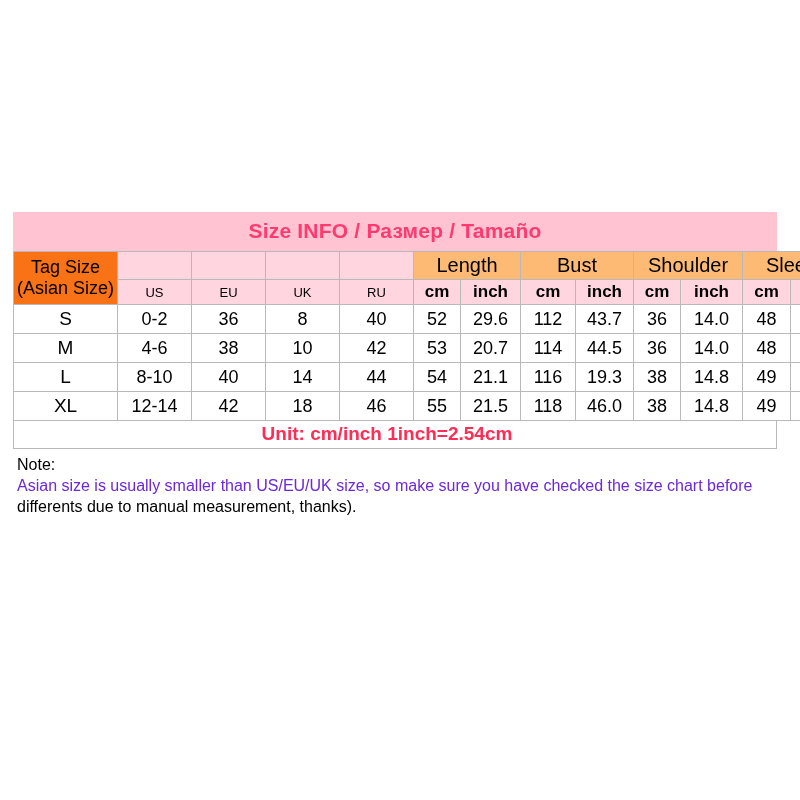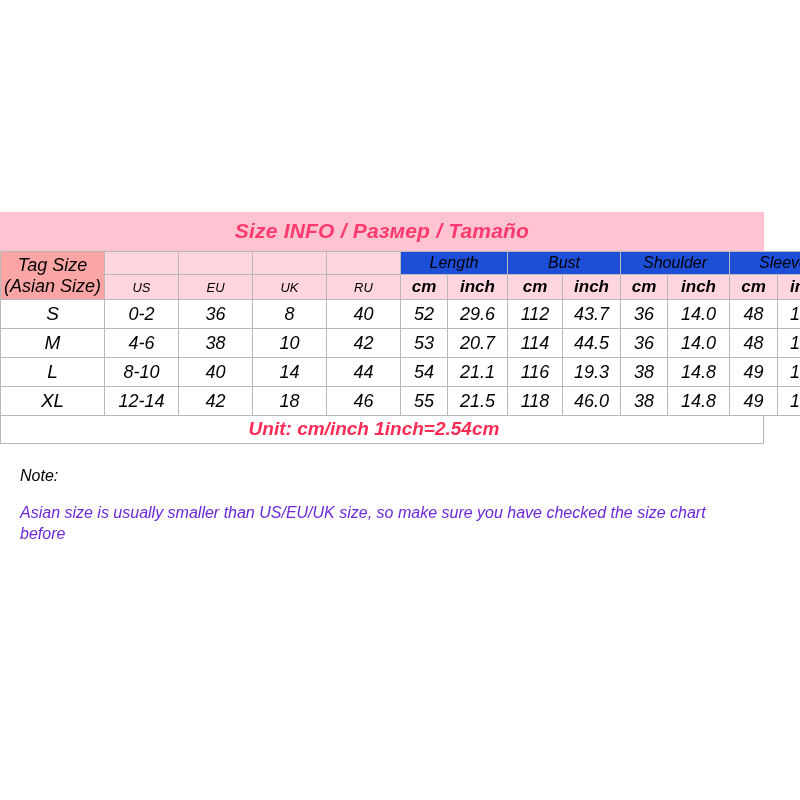--- a/index.html
+++ b/index.html
@@ -6,24 +6,23 @@
     margin: 0;
     padding: 0;
     width: 800px;
     height: 800px;
     background: #ffffff;
     font-family: "Liberation Sans", sans-serif;
   }
 
   #chart-wrap {
     position: absolute;
-    left: 0;
+    left: 13px;
     top: 212px;
     width: 764px;
-    font-style: italic;
   }
 
   .title-bar {
     background: #ffc3d2;
     color: #ff3a6e;
     text-align: center;
     font-size: 21px;
     font-weight: bold;
     padding: 7px 0 8px 0;
     letter-spacing: 0.2px;
@@ -50,31 +49,31 @@
   .hdr-cell {
     background: #ffd5e0;
     font-weight: bold;
     font-size: 13px;
   }
   .hdr-cell.sub {
     font-size: 17px;
     font-weight: bold;
   }
   .tagsize-cell {
-    background: #fca5a5;
+    background: #f97316;
     font-weight: bold;
     font-size: 18px;
     line-height: 1.15;
     padding: 2px 4px;
     margin-left: 12px;
   }
   .group-cell {
-    background: #1d4ed8;
-    font-weight: bold;
-    font-size: 16px;
+    background: #fdba74;
+    font-weight: bold;
+    font-size: 20px;
   }
   .blank-cell {
     background: #ffd5e0;
   }
 
   .size-label {
     font-size: 19px;
   }
 
   .row-cell {
@@ -94,21 +93,21 @@
   }
 
   .note {
     padding: 5px 4px 0 4px;
     font-size: 16px;
     line-height: 1.32;
     color: #000000;
   }
   .note .note-label { color: #000000; }
   .note .red { color: #6d28d9; }
-  .note p { margin: 16px; }
+  .note p { margin: 0; }
 </style>
 </head>
 <body>
 
 <div id="chart-wrap">
 
   <div class="title-bar">Size INFO / Размер / Tamaño</div>
 
   <table class="size-table">
     <colgroup>
@@ -216,15 +215,16 @@
         <td class="row-cell">19.1</td>
       </tr>
     </tbody>
   </table>
 
   <div class="unit-bar">Unit: cm/inch 1inch=2.54cm</div>
 
   <div class="note">
     <p class="note-label">Note:</p>
     <p class="red">Asian size is usually smaller than US/EU/UK size, so make sure you have checked the size chart before</p>
+    <p>differents due to manual measurement, thanks).</p>
   </div>
 
 </div>
 
 </body></html>

